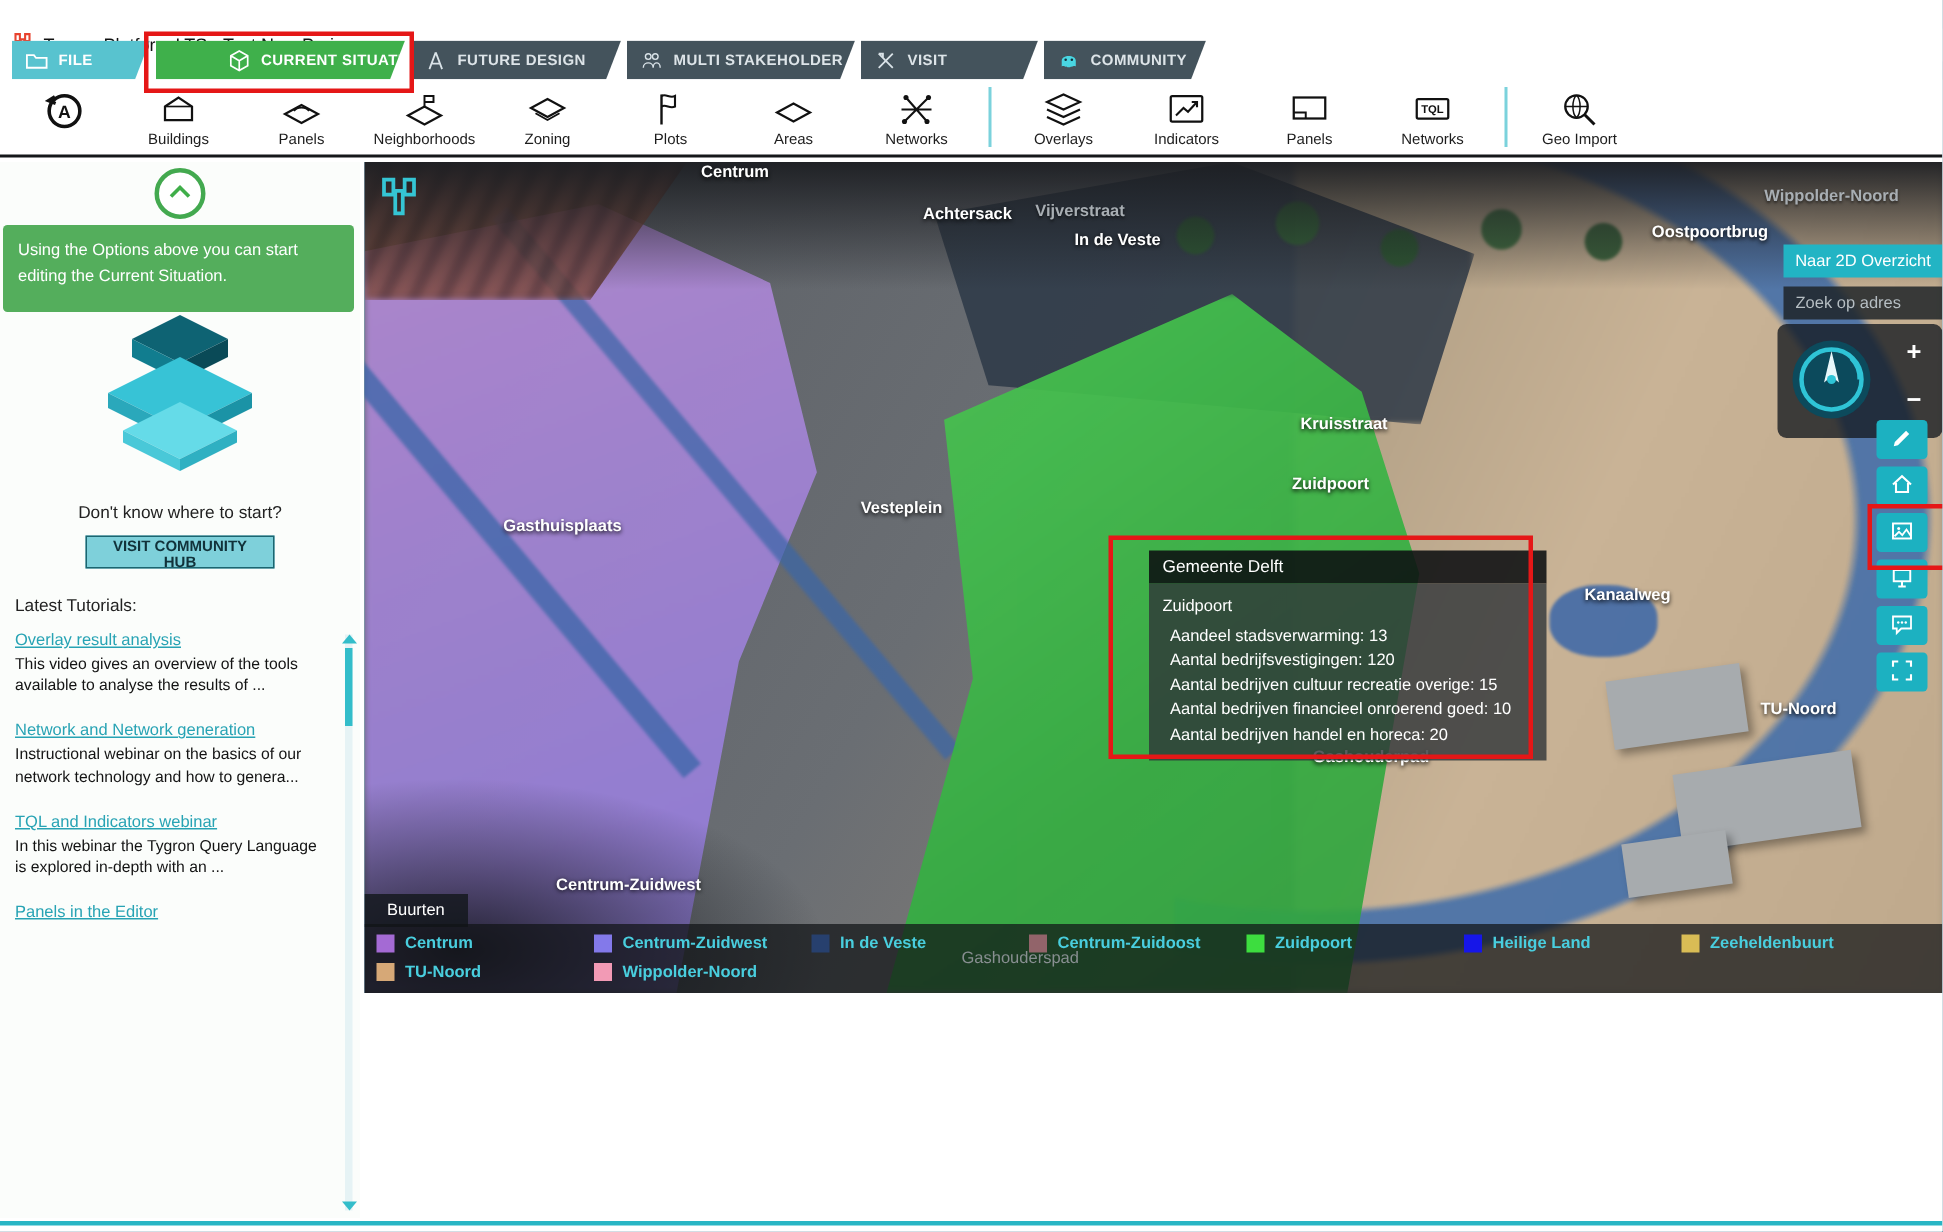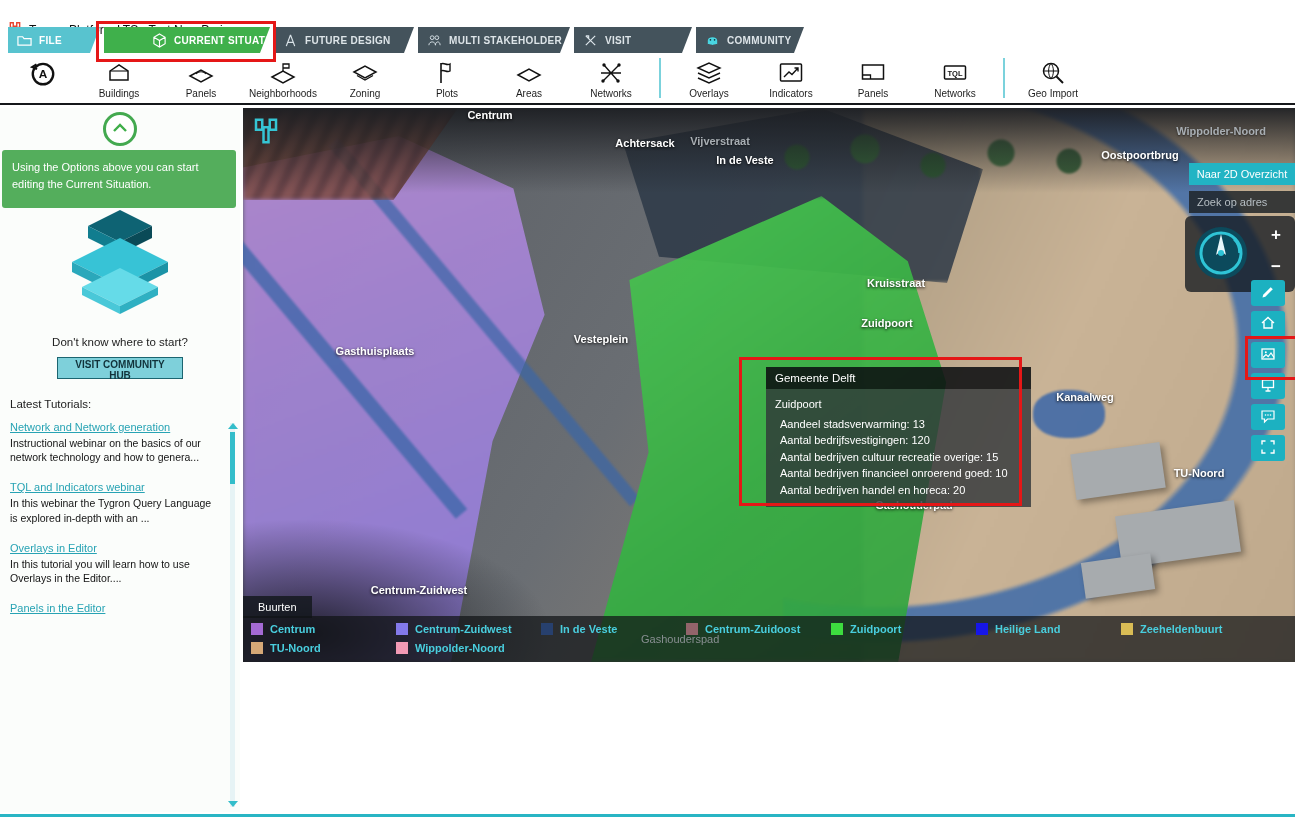--- a/index.html
+++ b/index.html
@@ -364,23 +364,23 @@
         <polygon points="12,54 60,78 60,88 12,64" fill="#2aa8bb"></polygon>
         <polygon points="60,60 98,79 60,98 22,79" fill="#65dbe8"></polygon>
         <polygon points="98,79 98,87 60,106 60,98" fill="#2fb0c2"></polygon>
         <polygon points="22,79 60,98 60,106 22,87" fill="#49c8d8"></polygon>
       </svg>
     </div>
     <div class="hint">Don't know where to start?</div>
     <button class="hub-btn">VISIT COMMUNITY HUB</button>
     <div class="tut-head">Latest Tutorials:</div>
     <div class="tutorials" id="tutorials">
+        <div class="tut"><span class="tut-title">Overlay result analysis</span><div class="tut-desc">This video gives an overview of the tools available to analyse the results of ...</div></div>
         <div class="tut"><span class="tut-title">Network and Network generation</span><div class="tut-desc">Instructional webinar on the basics of our network technology and how to genera...</div></div>
         <div class="tut"><span class="tut-title">TQL and Indicators webinar</span><div class="tut-desc">In this webinar the Tygron Query Language is explored in-depth with an ...</div></div>
-        <div class="tut"><span class="tut-title">Overlays in Editor</span><div class="tut-desc">In this tutorial you will learn how to use Overlays in the Editor....</div></div>
         <div class="tut"><span class="tut-title">Panels in the Editor</span></div>
       </div>
     <div class="sb-track">
       <span class="sb-caret up"></span>
       <div class="sb-thumb"></div>
       <span class="sb-caret down"></span>
     </div>
   </aside>
 
   <div class="map">

